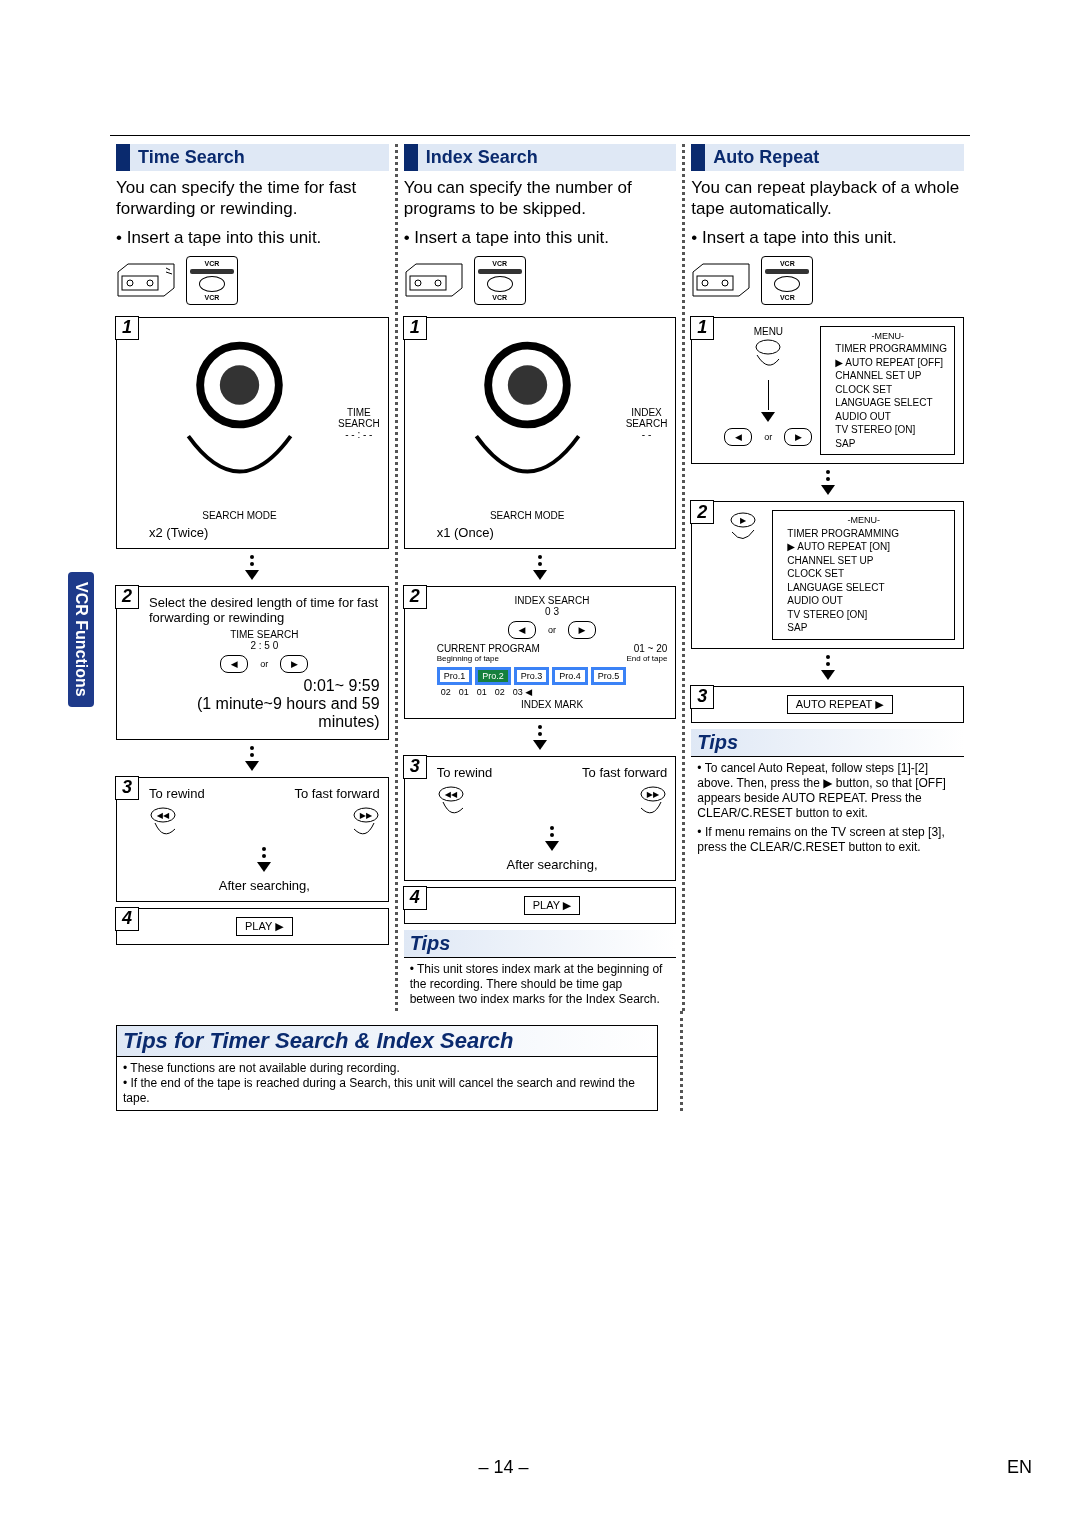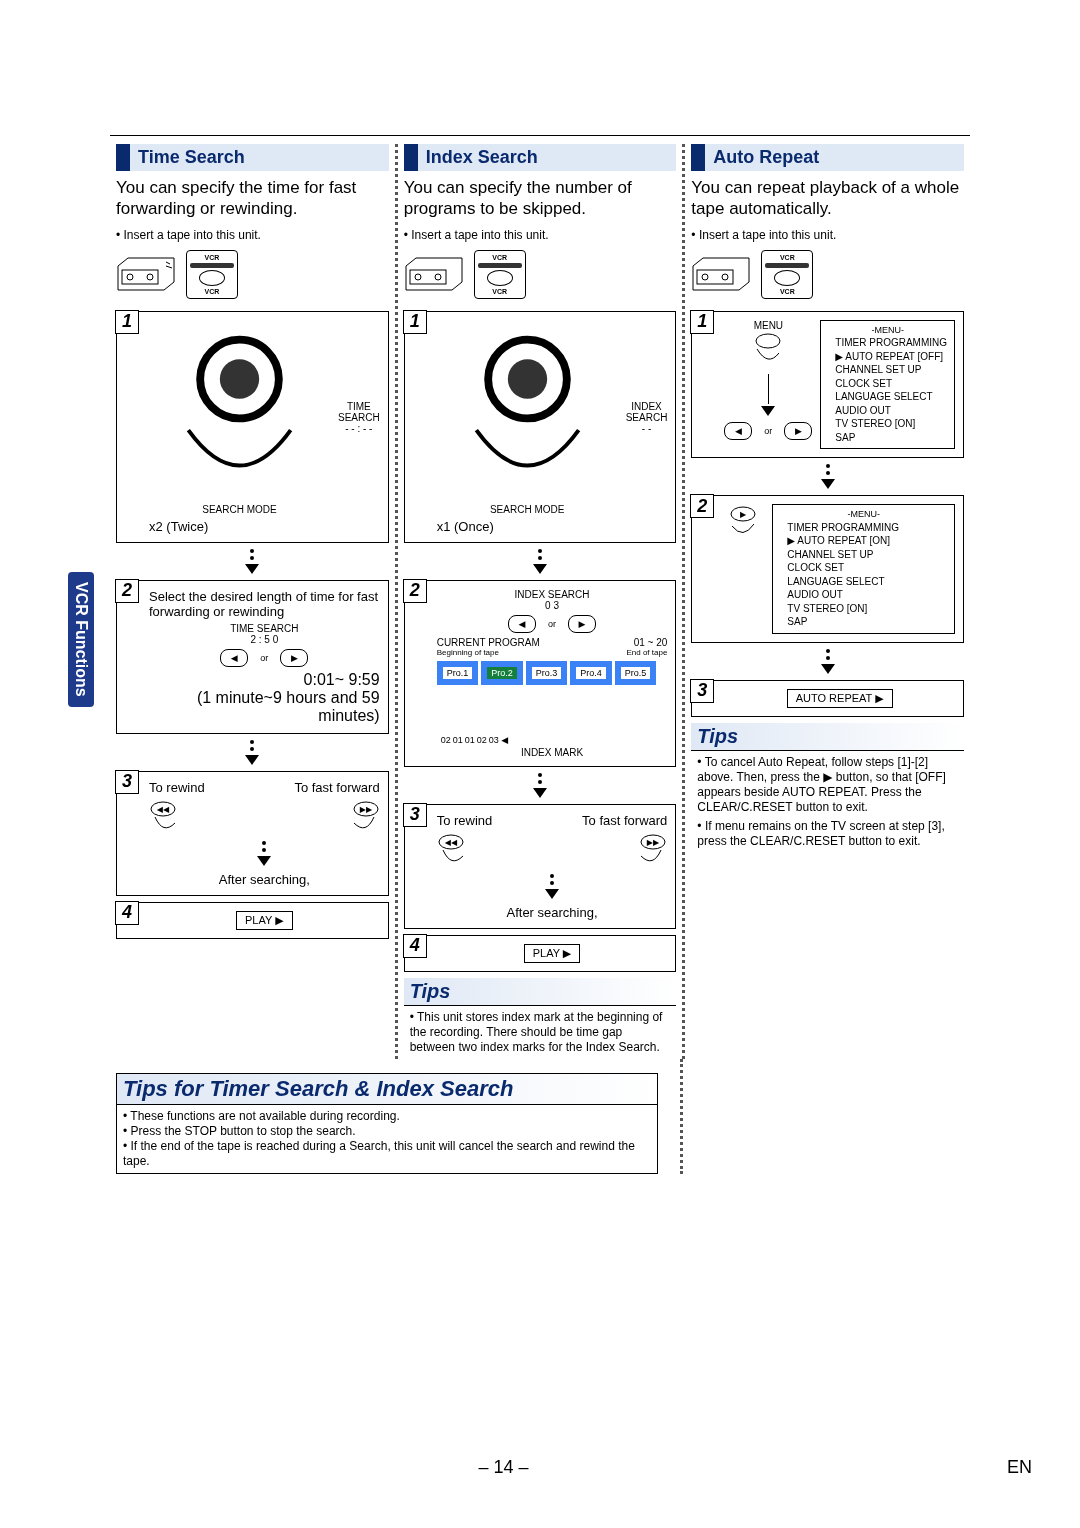--- a/index.html
+++ b/index.html
@@ -4,21 +4,21 @@
 <style>
   html,body{margin:0;padding:0;background:#fff;font-family:Arial,Helvetica,sans-serif;color:#000;}
   .page{width:1080px;height:1528px;position:relative;box-sizing:border-box;padding:135px 110px 60px 110px;}
   .title{font-size:34px;font-weight:bold;border-bottom:4px solid #000;padding-bottom:2px;margin-bottom:10px;}
   .dbl-rule{border-top:1px solid #000;margin-bottom:8px;}
   .cols{display:flex;}
   .col{flex:1;padding:0 6px;box-sizing:border-box;position:relative;}
   .vsep{width:0;border-right:3px dotted #555;}
   .sec-head{background:#dfe8f5;border-left:14px solid #0a2a6e;font-weight:bold;color:#0a2a6e;font-size:18px;padding:3px 8px;margin-bottom:6px;}
   .intro{font-size:17px;line-height:1.25;margin-bottom:8px;}
-  .bullet{font-size:12px;margin:4px 0 8px 0;}
+  .bullet{font-size:17px;margin:4px 0 8px 0;}
   .insert-row{display:flex;gap:10px;align-items:center;margin-bottom:12px;}
   .tape-icon{width:60px;height:36px;}
   .tape-icon svg{width:100%;height:100%;}
   .tv-icon{width:44px;border:1px solid #000;border-radius:4px;padding:3px;display:flex;flex-direction:column;align-items:center;gap:2px;}
   .tv-icon .band{width:100%;height:5px;background:#333;border-radius:2px;}
   .tv-icon .disc{width:24px;height:14px;border:1px solid #000;border-radius:50%/50%;}
   .tv-icon .txt{font-size:7px;font-weight:bold;}
   .panel{border:1px solid #000;padding:8px 8px;font-size:14px;position:relative;margin-bottom:6px;}
   .stepnum{position:absolute;left:-2px;top:-2px;width:22px;height:22px;border:1px solid #000;background:#fff;display:flex;align-items:center;justify-content:center;font-style:italic;font-weight:bold;font-size:18px;}
   .step-inner{margin-left:24px;}
@@ -32,21 +32,21 @@
   .tips-body{font-size:12px;line-height:1.25;padding:4px 6px;}
   .osd{font-size:10px;line-height:1.35;margin-left:8px;}
   .play-tag{border:1px solid #000;font-size:11px;padding:2px 8px;display:inline-block;}
   .side-tab{position:absolute;left:68px;top:572px;writing-mode:vertical-rl;background:#1e3a8a;color:#fff;font-weight:bold;font-size:16px;padding:10px 4px;border-radius:4px;}
   .footer{position:absolute;bottom:50px;left:0;width:100%;display:flex;justify-content:space-between;padding:0 48px 0 0;box-sizing:border-box;font-size:18px;}
   .footer .pg{margin-left:auto;margin-right:auto;}
   .hand{display:inline-block;width:38px;height:38px;}
   .hand svg{width:100%;height:100%;}
   .small-btn{width:26px;height:16px;border:1px solid #000;border-radius:8px;display:inline-flex;align-items:center;justify-content:center;font-size:9px;}
   .pro-row{display:flex;gap:3px;font-size:9px;}
-  .pro-row div{border:6px solid #3b82f6;padding:1px 4px;}
+  .pro-row div{border:3px solid #3b82f6;padding:1px 4px;}
   .menu-box{border:1px solid #000;padding:4px 6px;font-size:9px;line-height:1.3;}
   .tips-wide{border:1px solid #000;margin-top:14px;}
   .tips-wide .tips-head{font-size:22px;}
   .center{text-align:center;}
   .flex{display:flex;align-items:center;gap:8px;}
   .jcsb{justify-content:space-between;gap:8px;}
   .mt4{margin-top:4px;}
   .fs10{font-size:10px;}
   .fs12{font-size:16px;}
   .fs13{font-size:13px;}
@@ -244,21 +244,21 @@
             <span>Beginning of tape</span>
             <span>End of tape</span>
           </div>
           <div class="pro-row mt4">
             <div>Pro.1</div>
             <div style="background:#15803d;color:#fff">Pro.2</div>
             <div>Pro.3</div>
             <div>Pro.4</div>
             <div>Pro.5</div>
           </div>
-          <div class="pro-row" style="border:none;gap:2px;padding:2px 4px;margin-top:48px;">
+          <div class="pro-row" style="border:none;gap:8px;padding:2px 4px;">
             <span>02</span>
             <span>01</span>
             <span>01</span>
             <span>02</span>
             <span>03 ◀</span>
           </div>
           <div style="text-align:center" class="fs10">INDEX MARK</div>
         </div>
       </div>
       <div class="vdots">
@@ -418,21 +418,20 @@
       </div>
     </div>
   </div>
 
   <div style="display:flex;gap:16px;">
     <div style="flex:2;padding:0 6px;">
       <div class="tips-wide">
         <div class="tips-head">Tips for Timer Search &amp; Index Search</div>
         <div class="tips-body">
           <div>• These functions are not available during recording.</div>
-          <div>• Press the STOP button to stop the search.</div>
           <div>• If the end of the tape is reached during a Search, this unit will cancel the search and rewind the tape.</div>
         </div>
       </div>
     </div>
     <div class="vsep"></div>
     <div style="flex:1"></div>
   </div>
 
   <div class="footer">
     <span></span>

